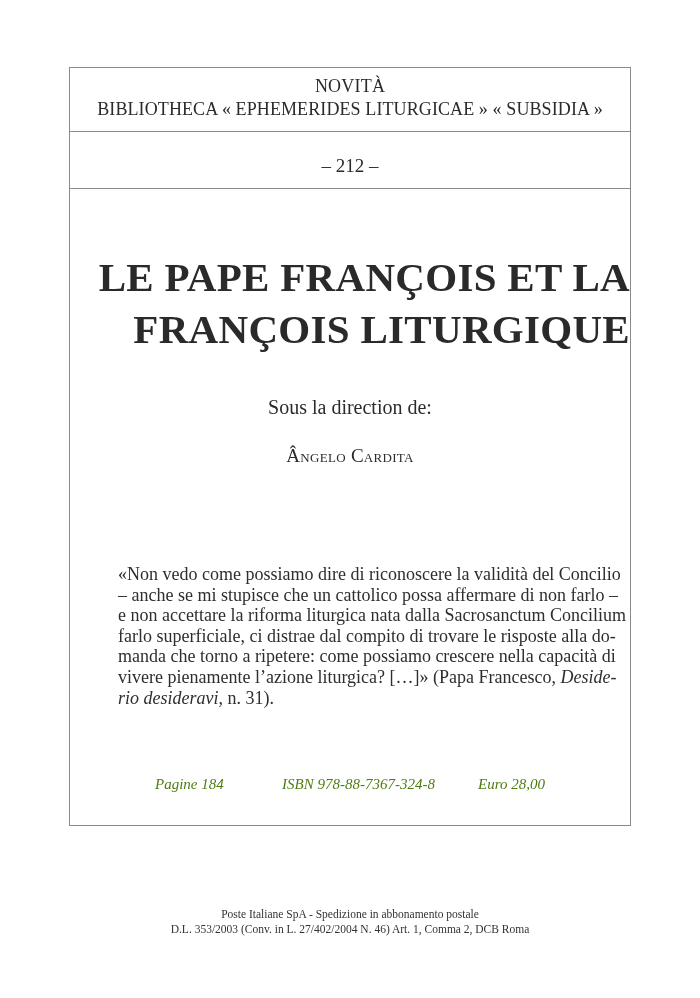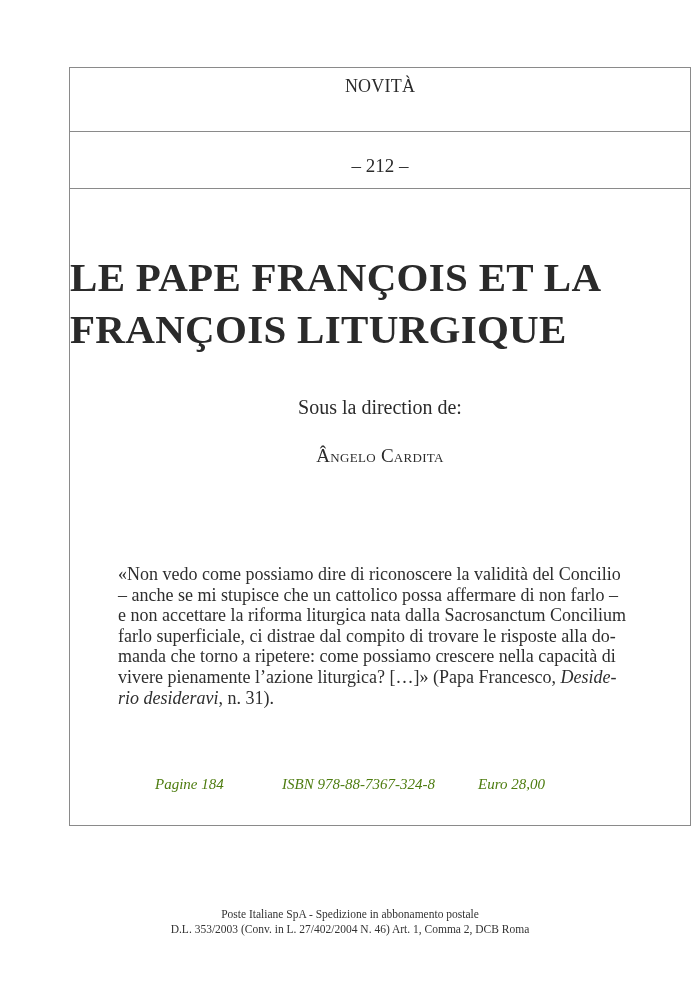--- a/index.html
+++ b/index.html
@@ -1,36 +1,36 @@
 <!DOCTYPE html>
 <html><head>
 <meta charset="utf-8">
 <style>
   html, body { margin: 0; padding: 0; }
   body {
     width: 700px; height: 998px; background: #ffffff; position: relative; overflow: hidden;
     font-family: "Liberation Serif", "DejaVu Serif", serif; color: #2b2b2b;
   }
   .frame {
-    position: absolute; left: 69px; top: 67px; width: 622px; height: 759px;
+    position: absolute; left: 69px; top: 67px; width: 562px; height: 759px;
     border: 1.5px solid #8a8a8a; box-sizing: border-box;
   }
   .hdr {
     position: absolute; left: 0; right: 0; top: 0; height: 63px;
     border-bottom: 1.5px solid #8a8a8a; text-align: center;
   }
   .hdr .l1 { position: absolute; left: 0; right: 0; top: 8px; font-size: 18px; letter-spacing: 0.2px; }
   .hdr .l2 { position: absolute; left: 0; right: 0; top: 31px; font-size: 18px; letter-spacing: 0.1px; }
   .num {
     position: absolute; left: 0; right: 0; top: 63px; height: 44px;
     border-bottom: 1.5px solid #8a8a8a; text-align: center;
     font-size: 19px; line-height: 44px; margin-top: 13px;
   }
   .title {
-    position: absolute; left: 0; right: 0; top: 183px; text-align: left;
+    position: absolute; left: 0; right: 0; top: 183px; text-align: right;
     font-weight: bold; font-size: 41px; line-height: 52px; color: #2a2a2a;
     letter-spacing: 0.3px;
   }
   .dir { position: absolute; left: 0; right: 0; top: 328px; text-align: center; font-size: 20px; }
   .author { position: absolute; left: 0; right: 0; top: 377px; text-align: center; font-size: 19px; font-variant: small-caps; letter-spacing: 0.3px; }
   .quote {
     position: absolute; left: 48px; width: 463px; top: 496px;
     font-size: 18px; line-height: 20.6px; text-align: justify; color: #2e2e2e;
   }
   .quote .ln { display: block; text-align-last: justify; white-space: nowrap; }
@@ -42,20 +42,21 @@
     position: absolute; left: 0; right: 0; top: 907px; text-align: center;
     font-size: 11.5px; line-height: 15px; color: #333;
   }
 </style>
 </head>
 <body>
 
 <div class="frame">
   <div class="hdr">
     <div class="l1">NOVITÀ</div>
+    <div class="l2">BIBLIOTHECA « EPHEMERIDES LITURGICAE » « SUBSIDIA »</div>
   </div>
   <div class="num">– 212 –</div>
 
   <div class="title">
     <div>LE PAPE FRANÇOIS ET LA</div>
     <div>FRANÇOIS LITURGIQUE</div>
   </div>
 
   <div class="dir">Sous la direction de:</div>
   <div class="author">Ângelo Cardita</div>

